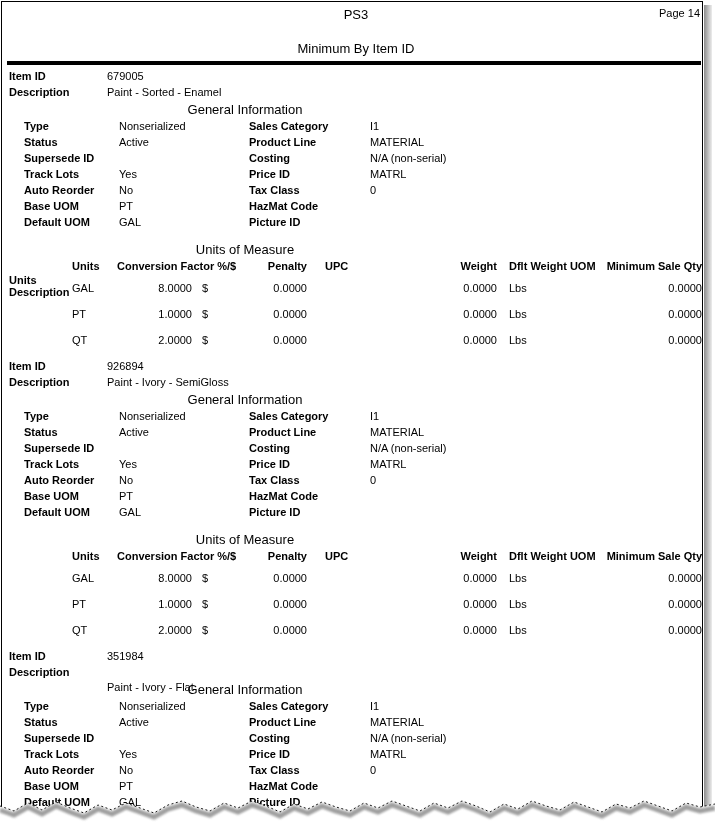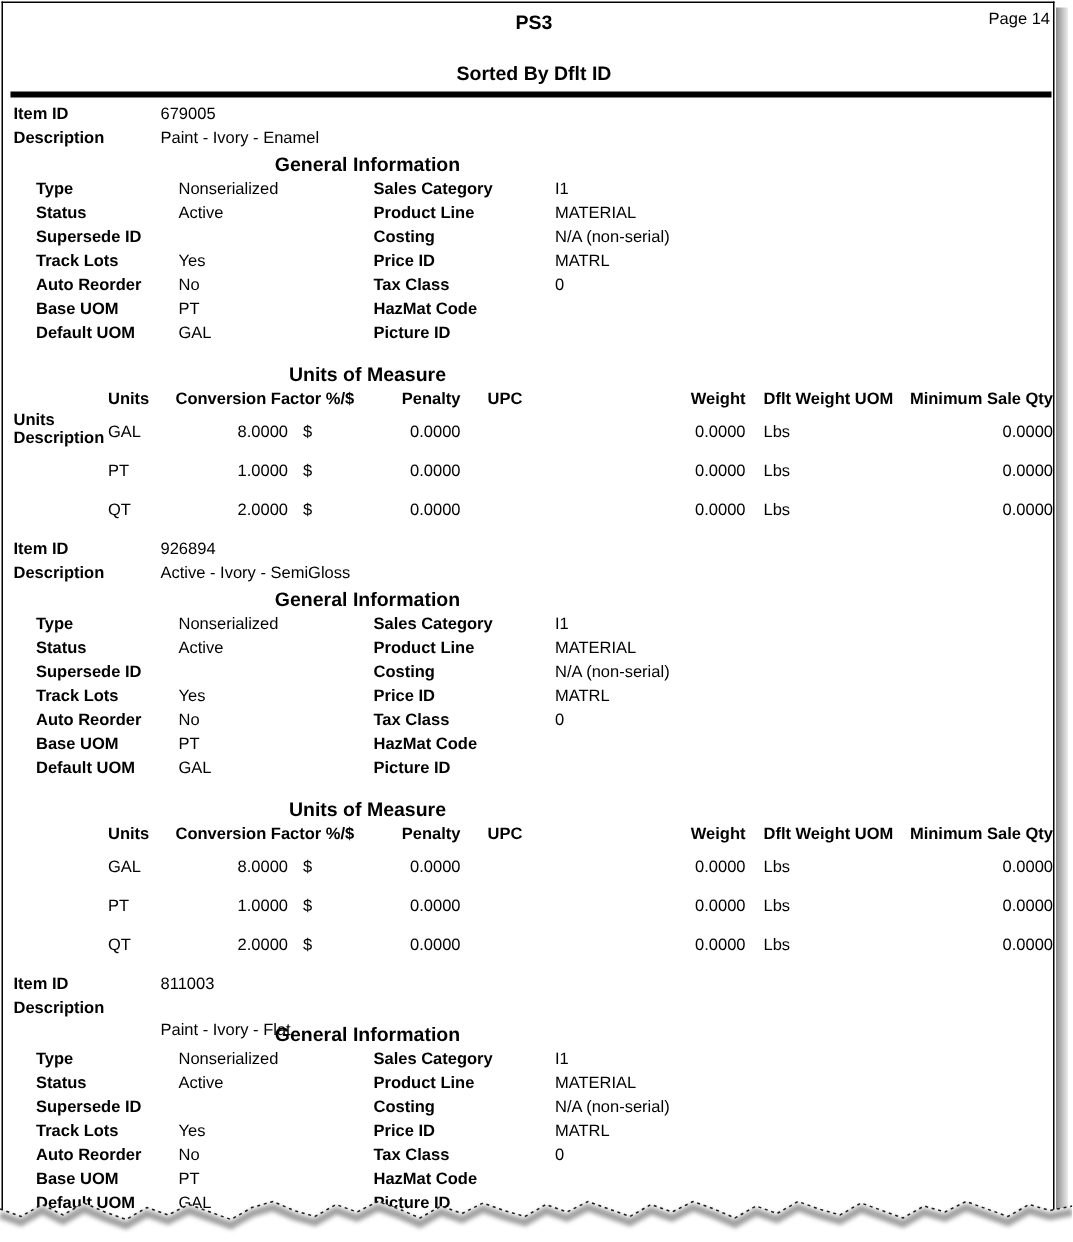--- a/index.html
+++ b/index.html
@@ -8,48 +8,48 @@
     position:relative; width:715px; height:828px; background:#ffffff;
     overflow:hidden; font-family:"Liberation Sans", sans-serif; color:#000;
   }
   .page {
     position:absolute; left:1px; top:1px; width:700px; height:812px;
     border:1px solid #000; border-bottom:none; background:#fff;
     font-size:11px; line-height:13px;
   }
   .abs { position:absolute; white-space:nowrap; }
   .b  { font-weight:700; }
-  .hd { font-weight:700; font-size:13px; line-height:15px; }
+  .hd { font-weight:400; font-size:13px; line-height:15px; }
   .ctr  { left:0; width:486px; text-align:center; }
   .fctr { left:4px; width:700px; text-align:center; }
   .ra { text-align:right; }
   .item { position:absolute; left:0; width:700px; height:0; }
   .rule { position:absolute; left:5px; top:59px; width:694px; height:4px; background:#000; }
   .shadow-right {
     position:absolute; left:704px; top:5px; width:8px; height:803px;
     background:linear-gradient(to right,#8c8c8c,#ededed);
   }
   .tear { position:absolute; left:0; top:792px; width:715px; height:36px; z-index:5; pointer-events:none; }
 </style>
 </head>
 <body>
 
 <div id="canvas">
   <div class="page">
 
     <div class="abs hd fctr" style="top:5px">PS3</div>
-    <div class="abs hd fctr" style="top:39px">Sorted By Dflt ID</div>
+    <div class="abs hd fctr" style="top:39px">Minimum By Item ID</div>
     <div class="abs" style="left:550px;top:5px;width:148px;text-align:right">Page 14</div>
     <div class="rule"></div>
 
     <div class="item" style="top:68px">
       <span class="abs b" style="left:7px;top:0">Item ID</span>
       <span class="abs" style="left:105px;top:0">679005</span>
       <span class="abs b" style="left:7px;top:16px">Description</span>
-      <span class="abs" style="left:105px;top:16px">Paint - Ivory - Enamel</span>
+      <span class="abs" style="left:105px;top:16px">Paint - Sorted - Enamel</span>
       <div class="abs hd ctr" style="top:32px">General Information</div>
 
       <span class="abs b" style="left:22px;top:50px">Type</span>
       <span class="abs" style="left:117px;top:50px">Nonserialized</span>
       <span class="abs b" style="left:247px;top:50px">Sales Category</span>
       <span class="abs" style="left:368px;top:50px">I1</span>
 
       <span class="abs b" style="left:22px;top:66px">Status</span>
       <span class="abs" style="left:117px;top:66px">Active</span>
       <span class="abs b" style="left:247px;top:66px">Product Line</span>
@@ -120,21 +120,21 @@
       <span class="abs" style="left:323px;top:264px"></span>
       <span class="abs ra" style="left:425px;top:264px;width:70px">0.0000</span>
       <span class="abs" style="left:507px;top:264px">Lbs</span>
       <span class="abs ra" style="left:630px;top:264px;width:70px">0.0000</span>
     </div>
 
     <div class="item" style="top:358px">
       <span class="abs b" style="left:7px;top:0">Item ID</span>
       <span class="abs" style="left:105px;top:0">926894</span>
       <span class="abs b" style="left:7px;top:16px">Description</span>
-      <span class="abs" style="left:105px;top:16px">Active - Ivory - SemiGloss</span>
+      <span class="abs" style="left:105px;top:16px">Paint - Ivory - SemiGloss</span>
       <div class="abs hd ctr" style="top:32px">General Information</div>
 
       <span class="abs b" style="left:22px;top:50px">Type</span>
       <span class="abs" style="left:117px;top:50px">Nonserialized</span>
       <span class="abs b" style="left:247px;top:50px">Sales Category</span>
       <span class="abs" style="left:368px;top:50px">I1</span>
 
       <span class="abs b" style="left:22px;top:66px">Status</span>
       <span class="abs" style="left:117px;top:66px">Active</span>
       <span class="abs b" style="left:247px;top:66px">Product Line</span>
@@ -198,21 +198,21 @@
       <span class="abs" style="left:200px;top:264px">$</span>
       <span class="abs ra" style="left:235px;top:264px;width:70px">0.0000</span>
       <span class="abs" style="left:323px;top:264px"></span>
       <span class="abs ra" style="left:425px;top:264px;width:70px">0.0000</span>
       <span class="abs" style="left:507px;top:264px">Lbs</span>
       <span class="abs ra" style="left:630px;top:264px;width:70px">0.0000</span>
     </div>
 
     <div class="item" style="top:648px">
       <span class="abs b" style="left:7px;top:0">Item ID</span>
-      <span class="abs" style="left:105px;top:0">811003</span>
+      <span class="abs" style="left:105px;top:0">351984</span>
       <span class="abs b" style="left:7px;top:16px">Description</span>
       <span class="abs" style="left:105px;top:31px">Paint - Ivory - Flat</span>
       <div class="abs hd ctr" style="top:32px">General Information</div>
 
       <span class="abs b" style="left:22px;top:50px">Type</span>
       <span class="abs" style="left:117px;top:50px">Nonserialized</span>
       <span class="abs b" style="left:247px;top:50px">Sales Category</span>
       <span class="abs" style="left:368px;top:50px">I1</span>
 
       <span class="abs b" style="left:22px;top:66px">Status</span>

